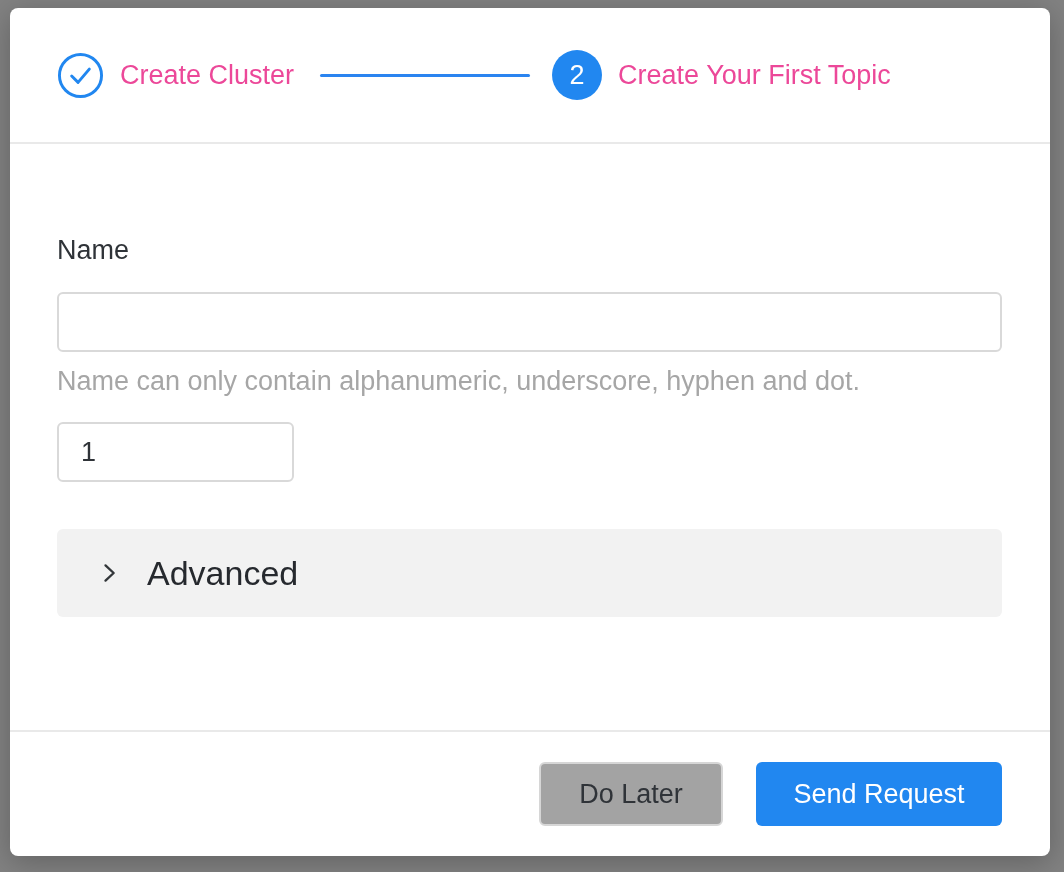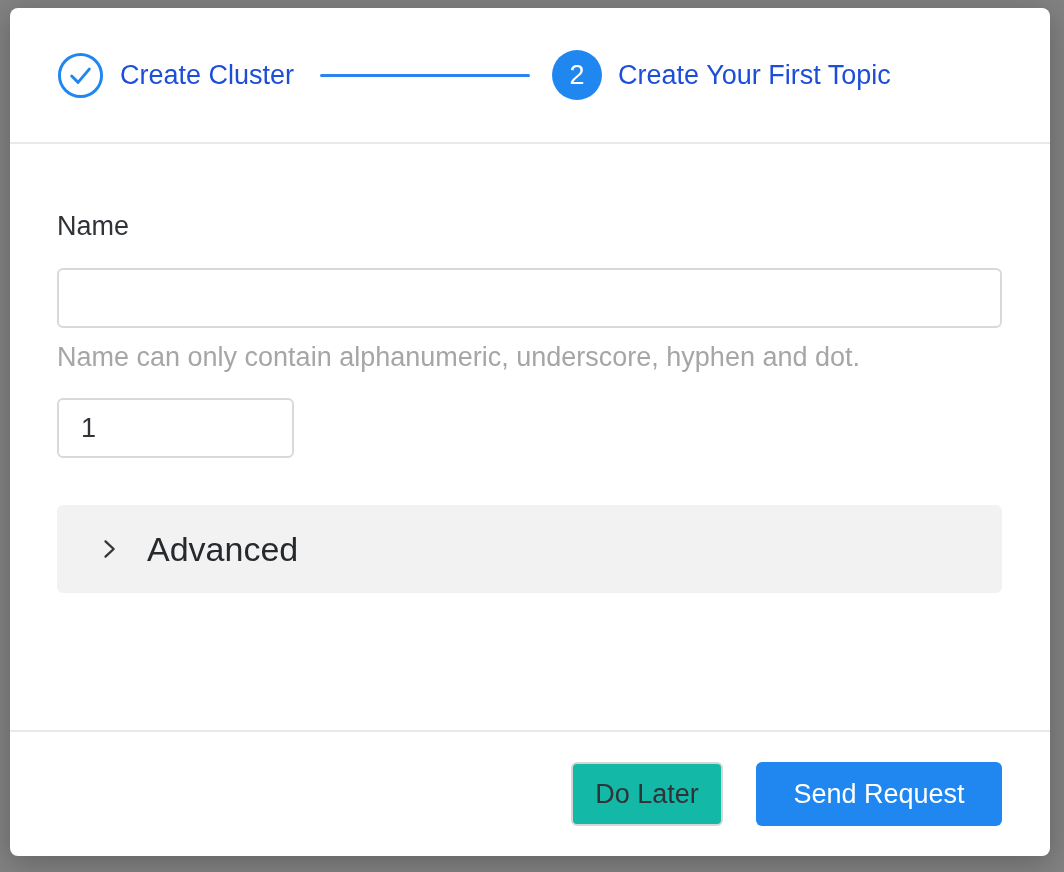--- a/index.html
+++ b/index.html
@@ -36,21 +36,21 @@
     padding: 0 48px 0 47px;
     border-bottom: 2px solid #e9e9e9;
     box-sizing: border-box;
   }
   .stepper { display: flex; align-items: center; width: 100%; }
   .step { display: flex; align-items: center; }
   .step-check-circle { width: 47px; height: 47px; flex: 0 0 auto; display: block; }
   .step-label {
     margin-left: 16px;
     font-size: 27px;
-    color: #1d4ed8;
+    color: #ec4899;
     white-space: nowrap;
   }
   .step-connector {
     width: 210px;
     height: 3px;
     border-radius: 2px;
     margin: 0 22px 0 26px;
     flex: 0 0 auto;
   }
   .step-number-circle {
@@ -64,21 +64,21 @@
     justify-content: center;
     flex: 0 0 auto;
   }
   
   .modal-body {
     flex: 1 1 auto;
     padding: 0 48px 0 47px;
     box-sizing: border-box;
   }
   .field-label {
-    margin-top: 66px;
+    margin-top: 90px;
     font-size: 27px;
     line-height: 32px;
     color: #2f3338;
   }
   .text-input {
     display: block;
     margin-top: 26px;
     width: 100%;
     height: 60px;
     border: 2px solid #d9d9d9;
@@ -133,22 +133,22 @@
     border-radius: 6px;
     font-family: "Liberation Sans", sans-serif;
     font-size: 27px;
     display: flex;
     align-items: center;
     justify-content: center;
     cursor: pointer;
     box-sizing: border-box;
   }
   .btn-secondary {
-    width: 152px;
-    background: #14b8a6;
+    width: 184px;
+    background: #a3a3a3;
     border: 2px solid #d6d6d6;
     color: #2f3338;
     margin-left: 24px;
   }
   .btn-primary {
     width: 246px;
     border: none;
     color: #ffffff;
     margin-left: 33px;
   }

